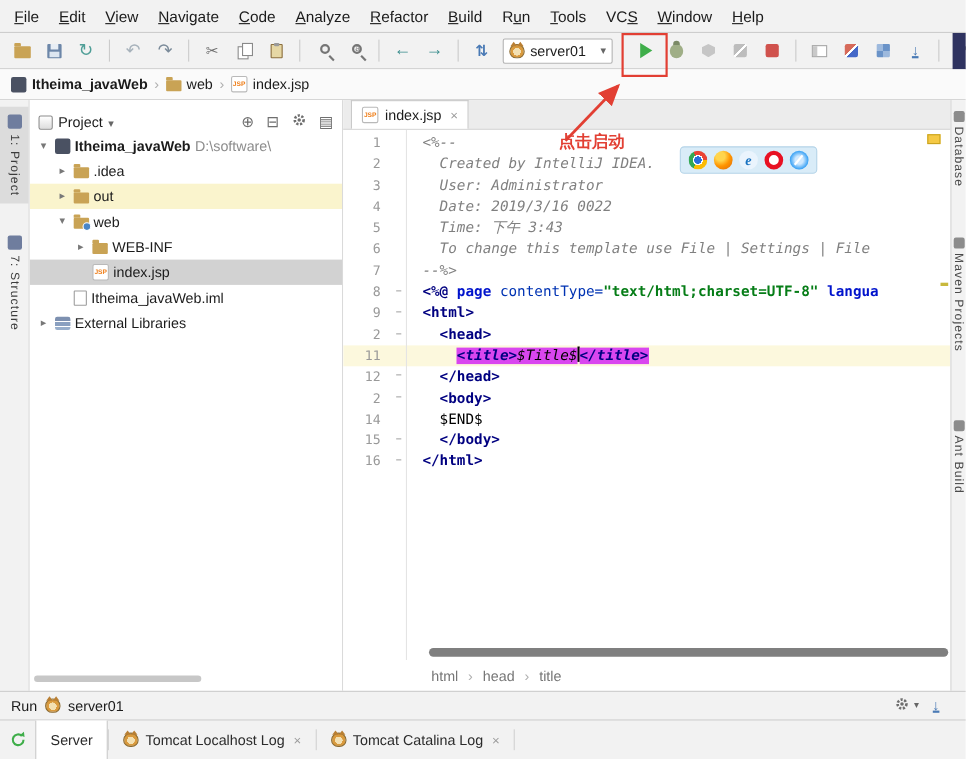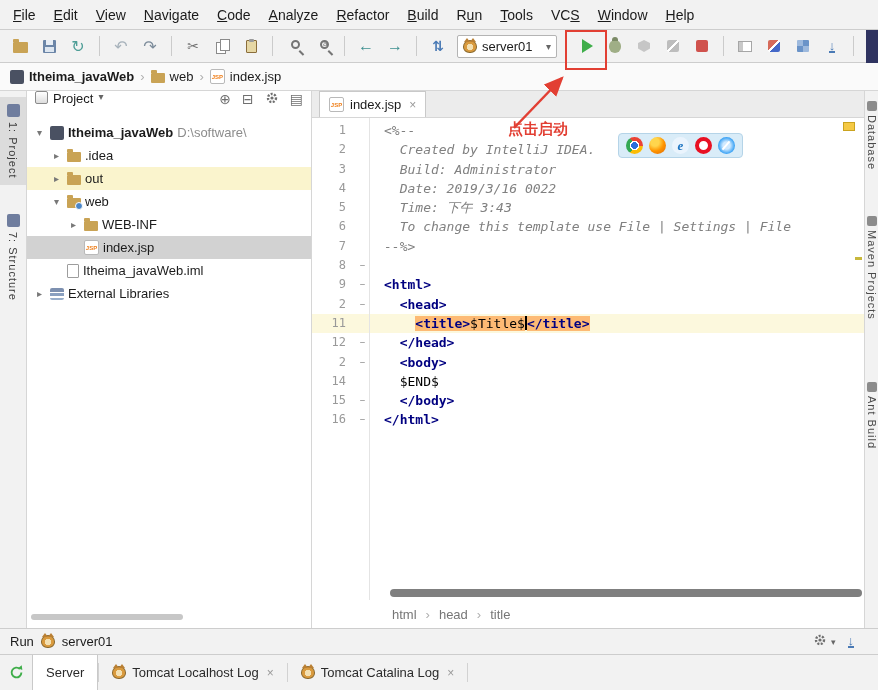--- a/index.html
+++ b/index.html
@@ -76,21 +76,21 @@
 
   
   #left-stripe{position:absolute;left:0;top:91px;width:27px;height:537px;background:#f2f2f2;border-right:1px solid #d6d6d6;display:flex;flex-direction:column;align-items:center;gap:22px;padding-top:6px;}
   .v-tab{width:100%;display:flex;flex-direction:column;align-items:center;gap:5px;padding:7px 0;cursor:pointer;}
   .v-tab.active{background:#dcdcdc;}
   .vt-icon{width:13px;height:13px;background:#6f7d9e;border-radius:2px;}
   .vt-label{writing-mode:vertical-rl;font-size:11px;color:#3c3c3c;letter-spacing:1px;white-space:nowrap;}
 
   
   #project-panel{position:absolute;left:27px;top:91px;width:285px;height:537px;background:#fff;border-right:1px solid #d6d6d6;overflow:hidden;}
-  .pp-header{height:27px;display:flex;align-items:flex-start;gap:5px;padding:0 8px;}
+  .pp-header{height:27px;display:flex;align-items:flex-end;gap:5px;padding:0 8px;}
   .pp-picon{width:13px;height:13px;border:1px solid #8b8b8b;background:linear-gradient(#fff,#ddd);border-radius:2px;flex:none;}
   .pp-dd{color:#666;font-size:10px;}
   .pp-right{margin-left:auto;display:flex;gap:11px;align-items:center;color:#6f6f6f;font-size:14px;}
   .pp-right span{cursor:pointer;line-height:1;}
   .tree{margin-top:3px;}
   .tree-row{display:flex;align-items:center;height:23px;gap:4px;font-size:13px;cursor:pointer;white-space:nowrap;}
   .tree-row.sel{background:#d2d2d2;}
   .tree-row.hov{background:#faf4cd;}
   .chev{width:13px;color:#787878;font-size:10px;text-align:center;flex:none;}
   .tsuffix{color:#8c8c8c;}
@@ -107,21 +107,21 @@
   .code-row.caret-row{background:#fcf8dd;}
   .gut{width:44px;text-align:right;padding-right:10px;color:#999;flex:none;font-size:12px;}
   .fold{width:13px;flex:none;color:#8f8f8f;font-size:9px;text-align:center;}
   .ltext{white-space:pre;padding-left:15px;}
   .cm{color:#808080;font-style:italic;}
   .tag{color:#000080;font-weight:bold;}
   .kw{color:#0013cc;font-weight:bold;}
   .attr{color:#0033b3;}
   .str{color:#067d17;font-weight:bold;}
   .pl{color:#000;}
-  .seltxt{background:#fdba74;}
+  .seltxt{background:#d946ef;font-style:italic;}
   .caret{display:inline-block;width:2px;height:14px;background:#000;vertical-align:-2px;}
   .browser-bar{position:absolute;left:306px;top:42px;background:#d9ecf8;border:1px solid #b5d4e8;border-radius:4px;display:flex;gap:6px;padding:3px 7px;align-items:center;}
   .bi{width:17px;height:17px;border-radius:50%;cursor:pointer;flex:none;}
   .bi-chrome{background:radial-gradient(circle at 50% 50%,#2a6fdb 0 28%,#fff 29% 38%,rgba(0,0,0,0) 39%),conic-gradient(from -30deg,#ea4335 0 120deg,#fbbc05 0 240deg,#34a853 0 360deg);}
   .bi-firefox{background:radial-gradient(circle at 35% 30%,#ffd54d 0 25%,#ff9400 55%,#d9670f 100%);}
   .bi-ie{background:#eaf4fd;color:#1a73c1;display:flex;align-items:center;justify-content:center;font-family:"Liberation Serif",serif;font-style:italic;font-weight:bold;font-size:13px;}
   .bi-ie::after{content:"e";}
   .bi-opera{background:#fff;border:4px solid #e81123;}
   .bi-safari{background:radial-gradient(circle at 50% 50%,#cfe9ff 0 30%,#2196f3 75%);position:relative;}
   .bi-safari::after{content:"";position:absolute;left:7px;top:3px;width:2px;height:11px;background:#fff;transform:rotate(40deg);}
@@ -372,21 +372,21 @@
         <span class="ltext"><span class="cm">&lt;%--</span></span>
       </div>
       <div class="code-row">
         <span class="gut">2</span>
         <span class="fold"></span>
         <span class="ltext"><span class="cm">  Created by IntelliJ IDEA.</span></span>
       </div>
       <div class="code-row">
         <span class="gut">3</span>
         <span class="fold"></span>
-        <span class="ltext"><span class="cm">  Build: Administrator</span></span>
+        <span class="ltext"><span class="cm">  User: Administrator</span></span>
       </div>
       <div class="code-row">
         <span class="gut">4</span>
         <span class="fold"></span>
         <span class="ltext"><span class="cm">  Date: 2019/3/16 0022</span></span>
       </div>
       <div class="code-row">
         <span class="gut">5</span>
         <span class="fold"></span>
         <span class="ltext"><span class="cm">  Time: 下午 3:43</span></span>
@@ -397,20 +397,21 @@
         <span class="ltext"><span class="cm">  To change this template use File | Settings | File</span></span>
       </div>
       <div class="code-row">
         <span class="gut">7</span>
         <span class="fold"></span>
         <span class="ltext"><span class="cm">--%&gt;</span></span>
       </div>
       <div class="code-row">
         <span class="gut">8</span>
         <span class="fold">−</span>
+        <span class="ltext"><span class="tag">&lt;%@ </span><span class="kw">page </span><span class="attr">contentType=</span><span class="str">"text/html;charset=UTF-8"</span><span class="pl"> </span><span class="kw">langua</span></span>
       </div>
       <div class="code-row">
         <span class="gut">9</span>
         <span class="fold">−</span>
         <span class="ltext"><span class="tag">&lt;html&gt;</span></span>
       </div>
       <div class="code-row">
         <span class="gut">2</span>
         <span class="fold">−</span>
         <span class="ltext"><span class="pl">  </span><span class="tag">&lt;head&gt;</span></span>

